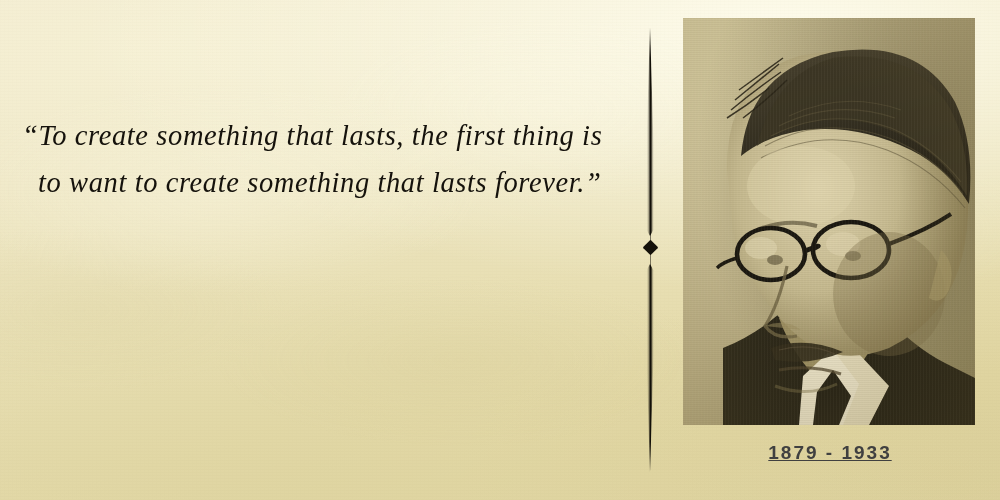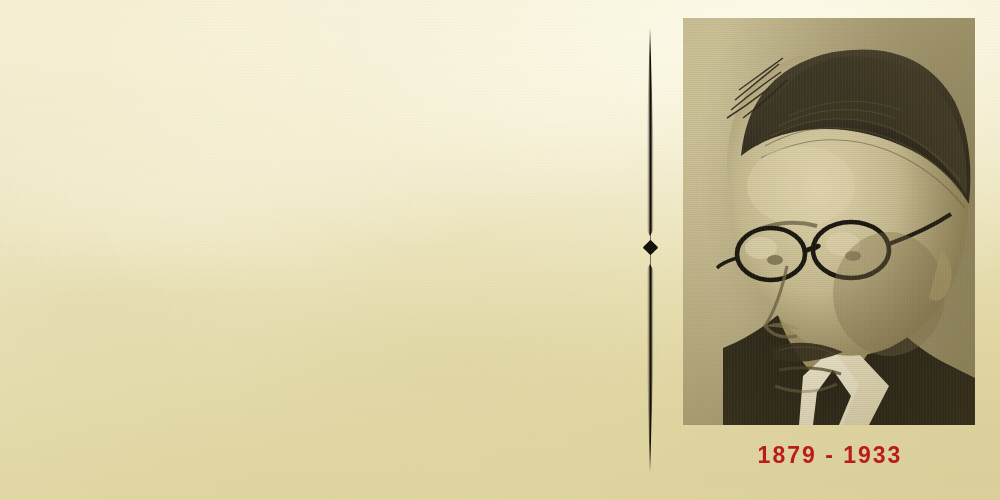--- a/index.html
+++ b/index.html
@@ -159,35 +159,40 @@
     font-family: "Liberation Sans", sans-serif;
     font-size: 19.5px;
     font-weight: 600;
     letter-spacing: 1.15px;
     color: #1c1a14;
     white-space: nowrap;
   }
   .caption-dates {
     margin-top: 9px;
     font-family: "Liberation Sans", sans-serif;
-    font-size: 23px;
+    font-size: 19px;
     font-weight: 600;
     letter-spacing: 2.0px;
-    color: #b91c1c;
+    color: #404040;
+    text-decoration: underline;
   }
 </style>
 </head>
 <body>
 
 <div id="card">
 
   <div class="bg-base"></div>
   <div class="bg-mottle"></div>
   <div class="bg-grain"></div>
 
+  <div class="quote-block">
+    <div class="quote-line l1">“To create something that lasts, the first thing is</div>
+    <div class="quote-line l2">to want to create something that lasts forever.”</div>
+  </div>
 
   <div class="divider">
     <div class="node-link"></div>
     <div class="spindle top"></div>
     <div class="node"></div>
     <div class="spindle bot"></div>
   </div>
 
   <div class="photo">
     <svg viewBox="0 0 292 407" preserveAspectRatio="xMidYMid slice">

